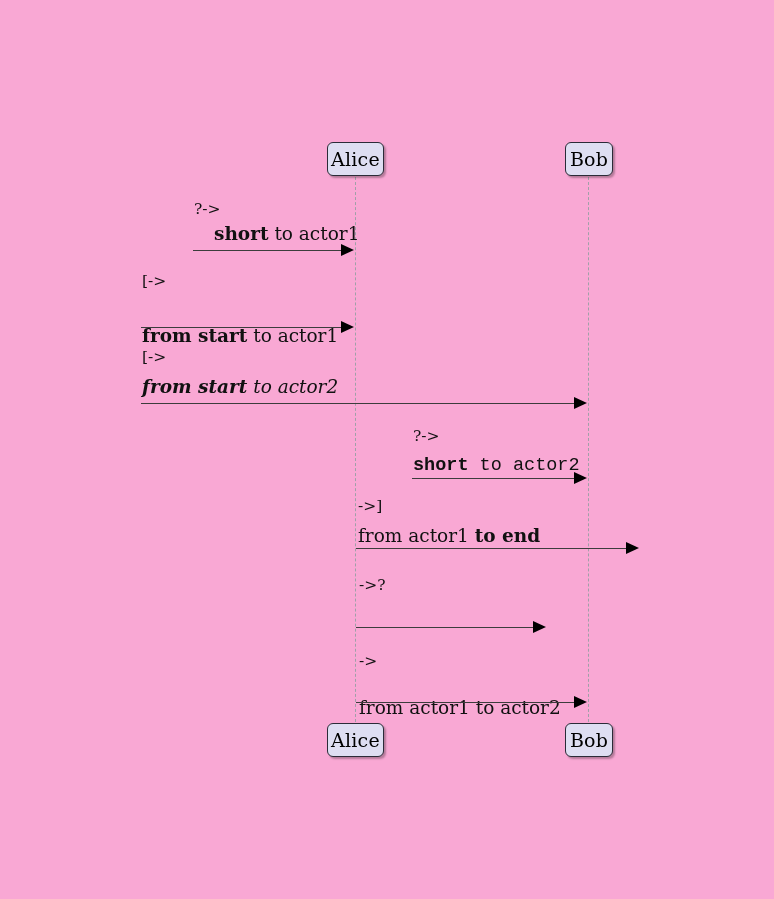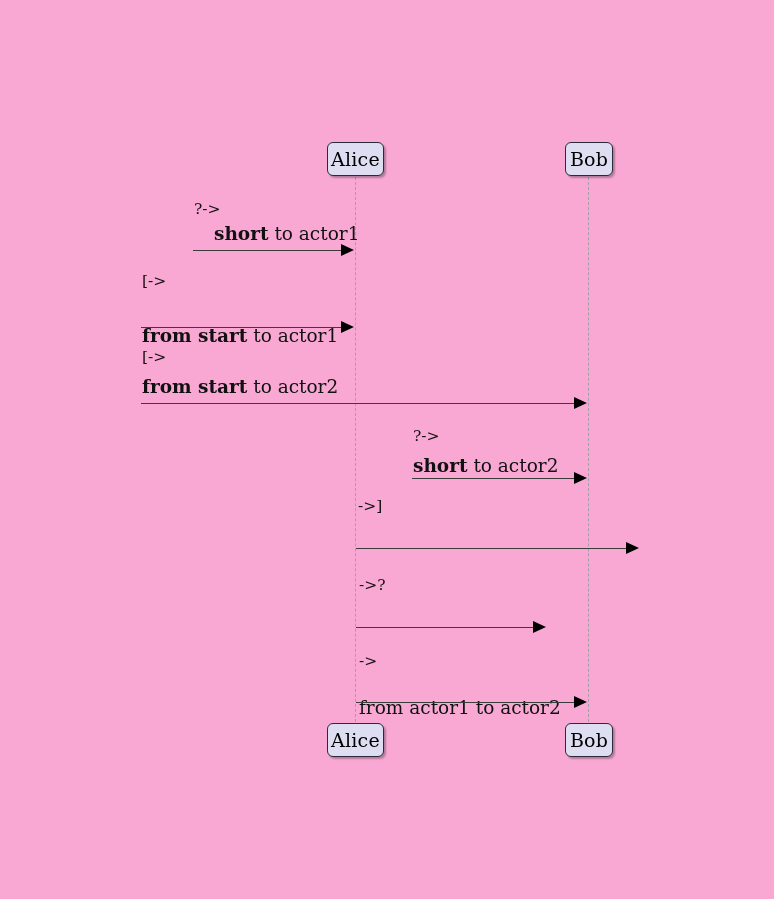--- a/index.html
+++ b/index.html
@@ -91,30 +91,31 @@
   <div class="msg-label" style="left:194px; top:225px;margin-left:20px;"><b>short</b><span> to actor1</span></div>
   <div class="msg-line" style="left:193px; top:250px; width:150px;"></div>
   <div class="arrow-head" style="left:341px; top:244px;"></div>
 
   <div class="msg-note" style="left:142px; top:274px;">[-&gt;</div>
   <div class="msg-label" style="left:142px; top:302px;margin-top:25px;"><b>from start</b><span> to actor1</span></div>
   <div class="msg-line" style="left:141px; top:327px; width:202px;"></div>
   <div class="arrow-head" style="left:341px; top:321px;"></div>
 
   <div class="msg-note" style="left:142px; top:350px;">[-&gt;</div>
-  <div class="msg-label" style="left:142px; top:378px;"><b>from start</b><span> to actor2</span></div>
+  <div class="msg-label" style="left:142px; top:378px;font-style:italic;"><b>from start</b><span> to actor2</span></div>
   <div class="msg-line" style="left:141px; top:403px; width:435px;"></div>
   <div class="arrow-head" style="left:574px; top:397px;"></div>
 
   <div class="msg-note" style="left:413px; top:429px;">?-&gt;</div>
-  <div class="msg-label" style="left:413px; top:457px;"><b>short</b><span> to actor2</span></div>
+  <div class="msg-label" style="left:413px; top:457px;font-family:Liberation Mono, monospace;"><b>short</b><span> to actor2</span></div>
   <div class="msg-line" style="left:412px; top:478px; width:164px;"></div>
   <div class="arrow-head" style="left:574px; top:472px;"></div>
 
   <div class="msg-note" style="left:358px; top:499px;">-&gt;]</div>
+  <div class="msg-label" style="left:358px; top:527px;"><span>from actor1 </span><b>to end</b></div>
   <div class="msg-line" style="left:356px; top:548px; width:272px;"></div>
   <div class="arrow-head" style="left:626px; top:542px;"></div>
 
   <div class="msg-note" style="left:359px; top:578px;">-&gt;?</div>
   <div class="msg-line" style="left:356px; top:627px; width:179px;"></div>
   <div class="arrow-head" style="left:533px; top:621px;"></div>
 
   <div class="msg-note" style="left:359px; top:654px;">-&gt;</div>
   <div class="msg-label" style="left:359px; top:699px;"><span>from actor1 to actor2</span></div>
   <div class="msg-line" style="left:356px; top:702px; width:220px;"></div>

